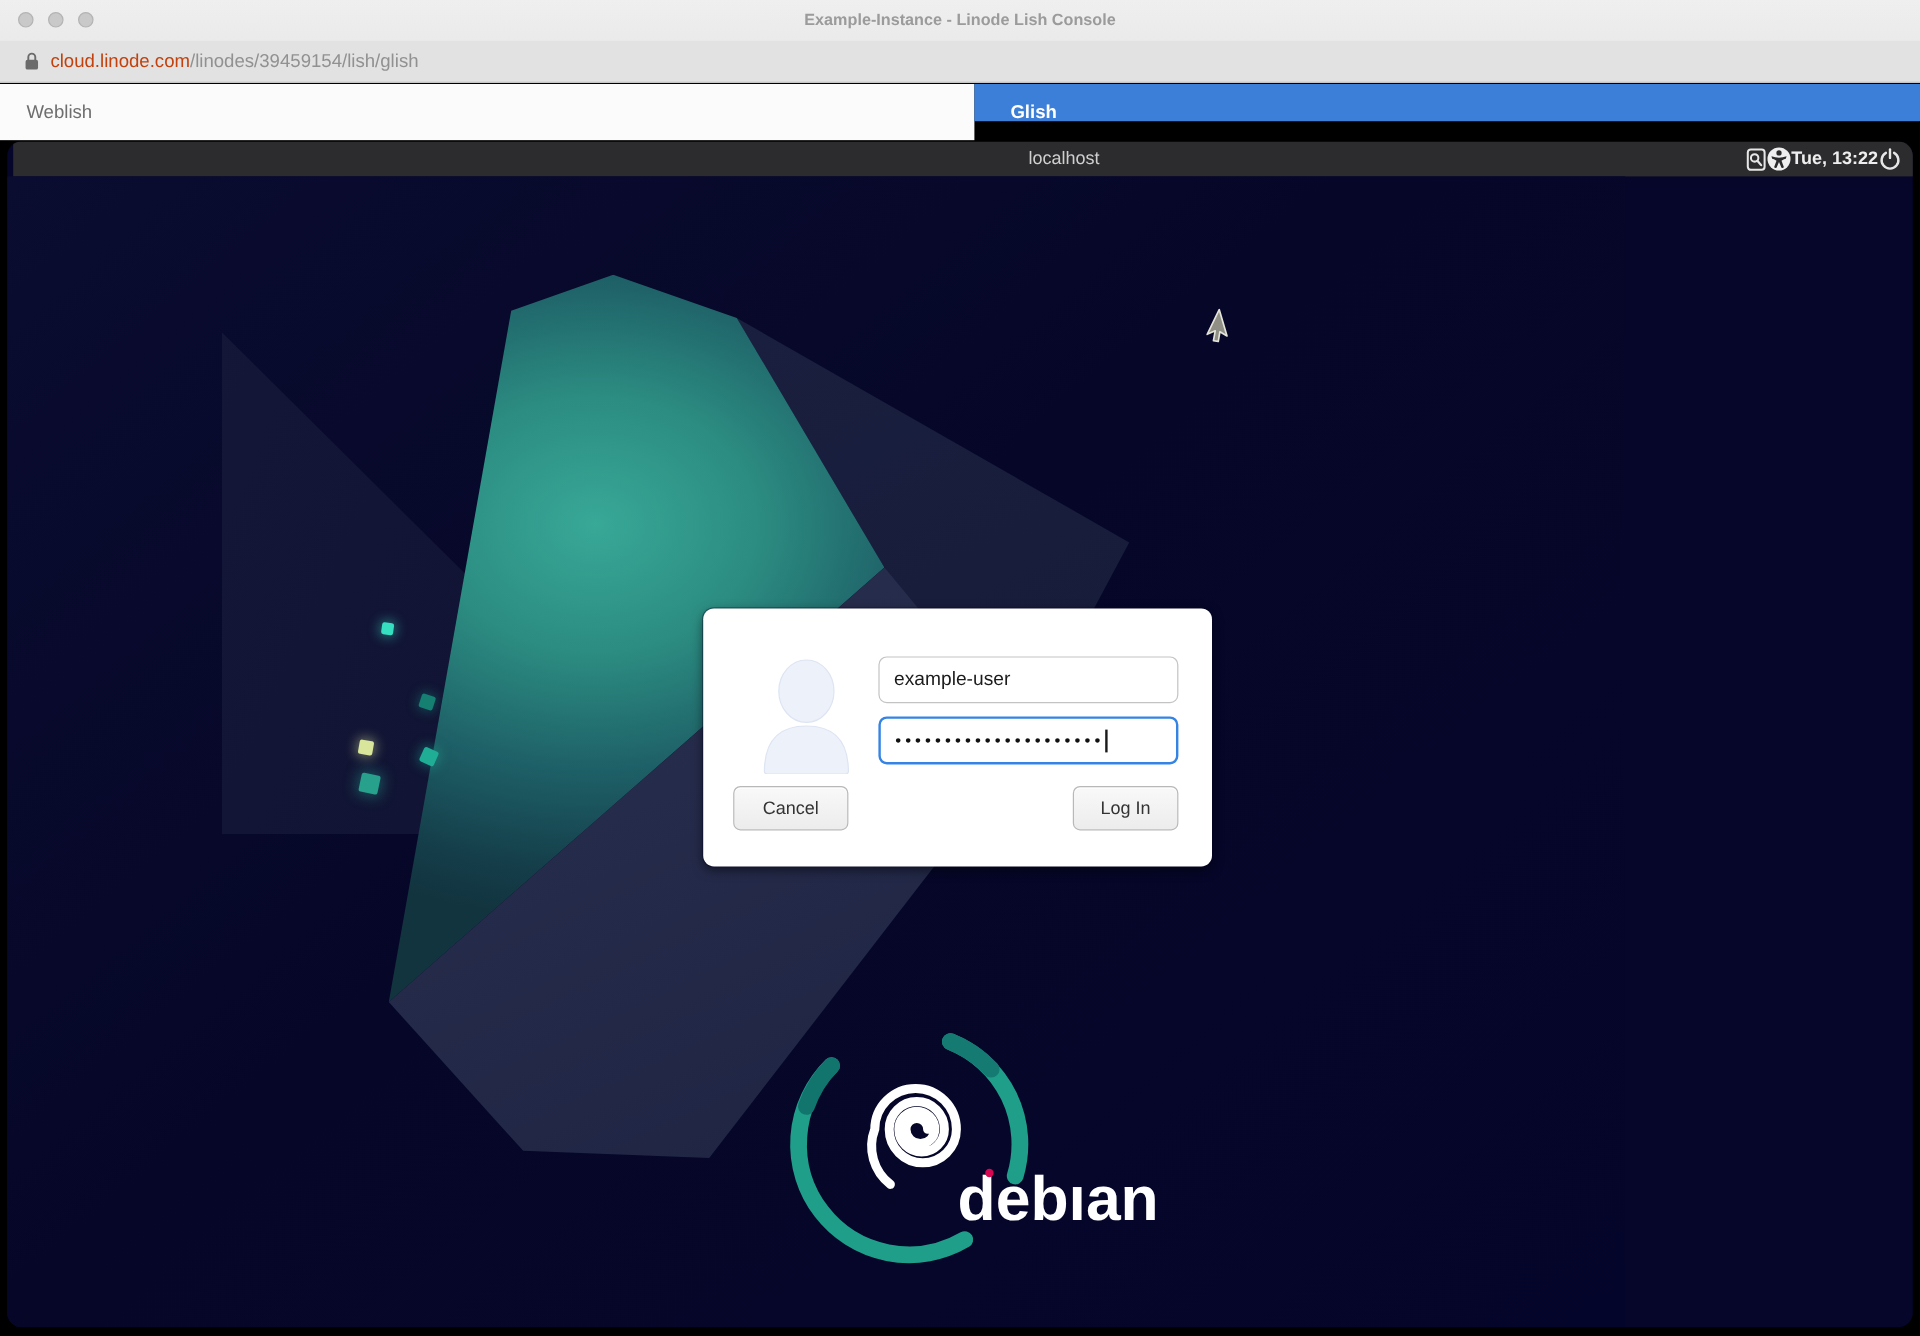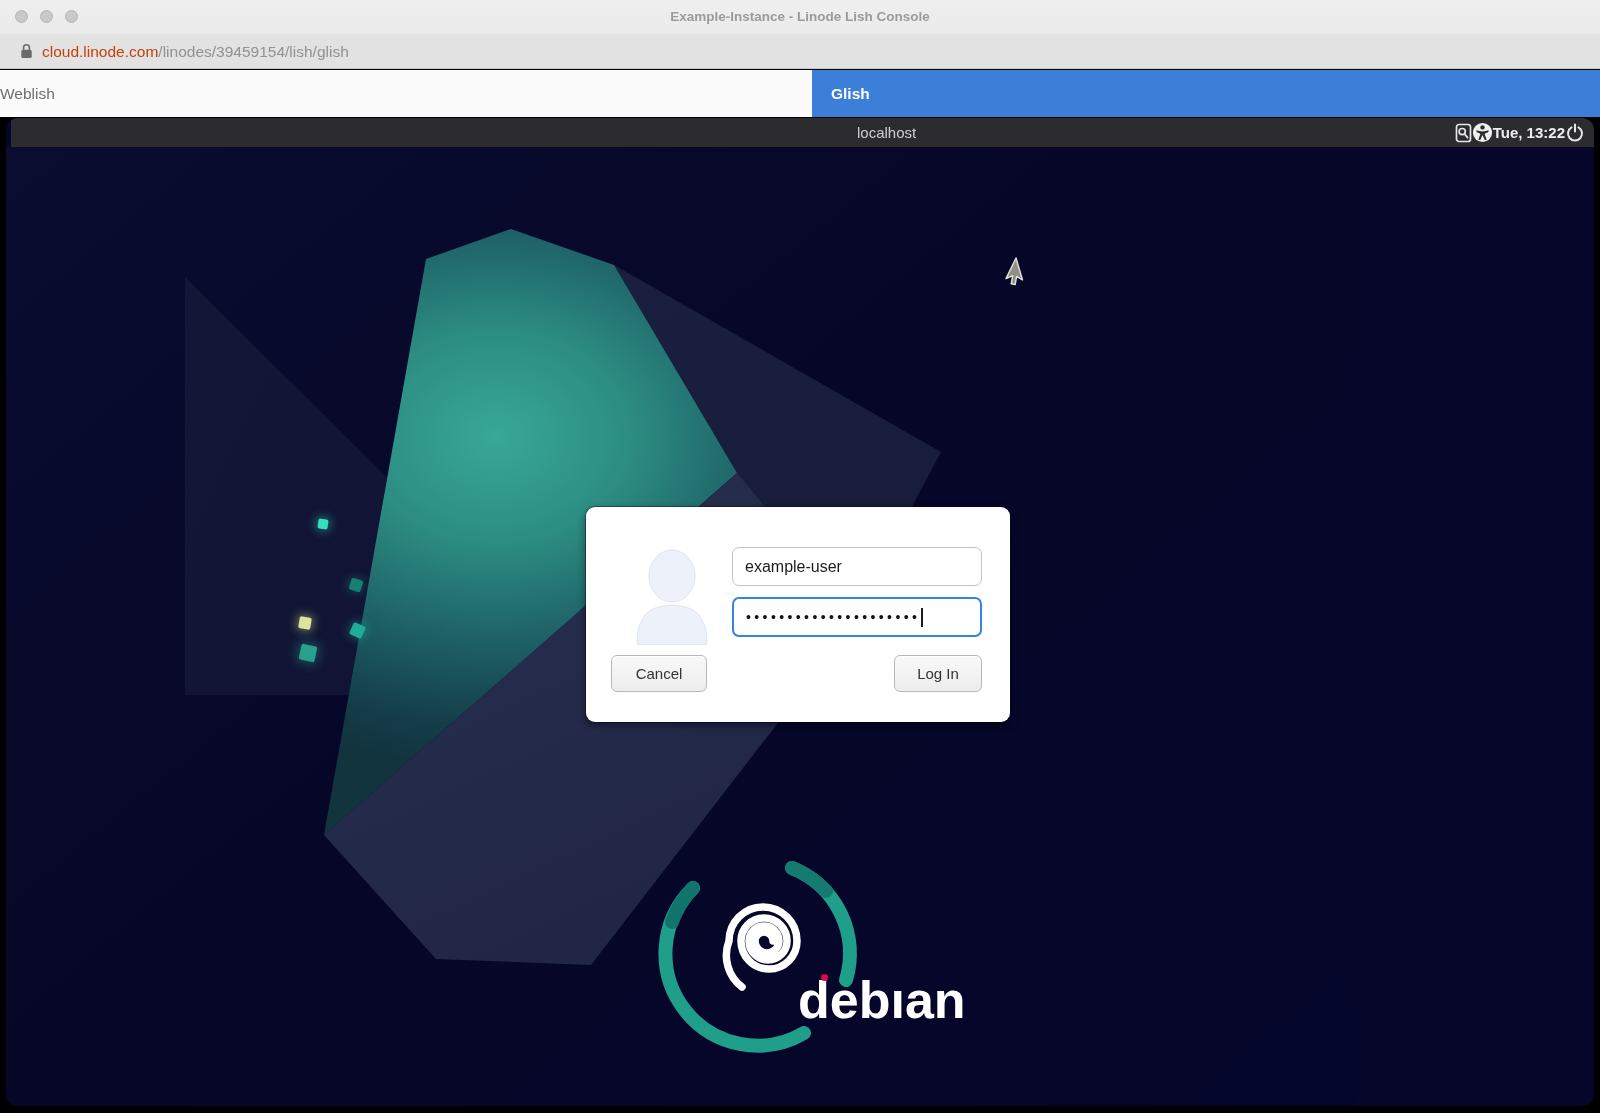--- a/index.html
+++ b/index.html
@@ -19,23 +19,23 @@
   
   .urlbar { position:absolute; left:0; top:34px; width:1600px; height:35px;
             background:#e2e2e3; border-bottom:1px solid #c9c9c9; }
   .lock { position:absolute; left:20px; top:9px; }
   .url-text { position:absolute; left:42px; top:0; height:35px; line-height:35px; font-size:15.5px; }
   .url-host { color:#c2410c; } .url-path { color:#919191; }
 
   
   .tabsrow { position:absolute; left:0; top:70px; width:1600px; height:47px; display:flex; }
   .tab-weblish { width:812px; height:47px; background:#fbfbfb; color:#6e6e6e;
-                 font-size:15.5px; line-height:47px; }
-  .tab-glish { flex:1; height:47px; color:#fff; font-weight:bold;
-               font-size:15.5px; line-height:47px; padding-left:19px; }
+                 font-size:15.5px; line-height:47px; padding-left:22px; }
+  .tab-glish { flex:1; height:31px; color:#fff; font-weight:bold;
+               font-size:15.5px; line-height:47px; padding-left:30px; }
 
   
   .console { position:absolute; left:0; top:117px; width:1600px; height:996px; background:#000; }
   .screen { position:absolute; left:6px; top:1px; width:1588px; height:988px;
             border-radius:12px; overflow:hidden; background:#05062a; }
 
   
   .topbar { position:absolute; left:5px; top:0; width:1588px; height:29px; background:#2c2c2e; }
   .hostname { position:absolute; left:846px; top:0; height:29px; line-height:29px;
               font-size:15px; color:#cfcfcf; }

